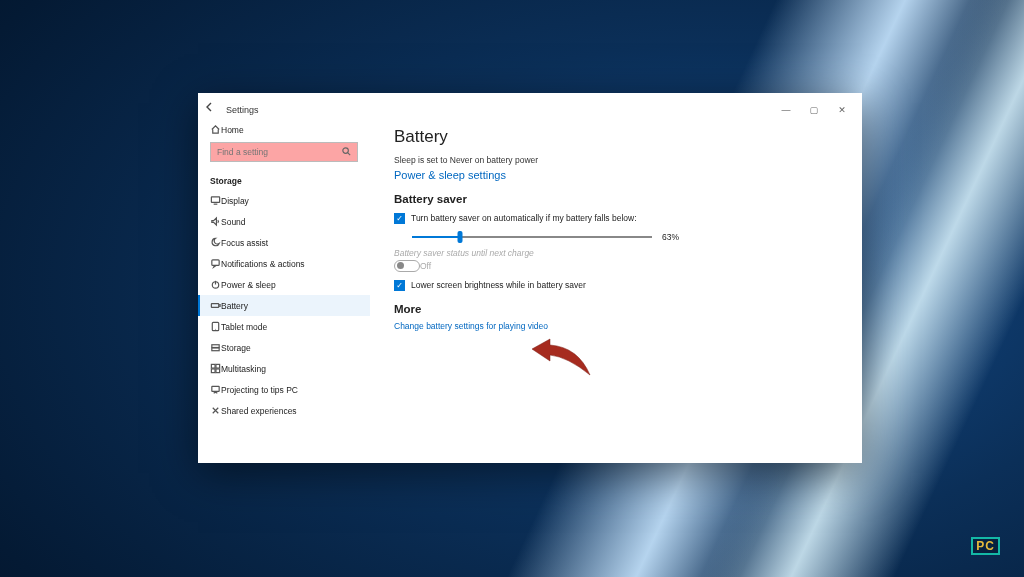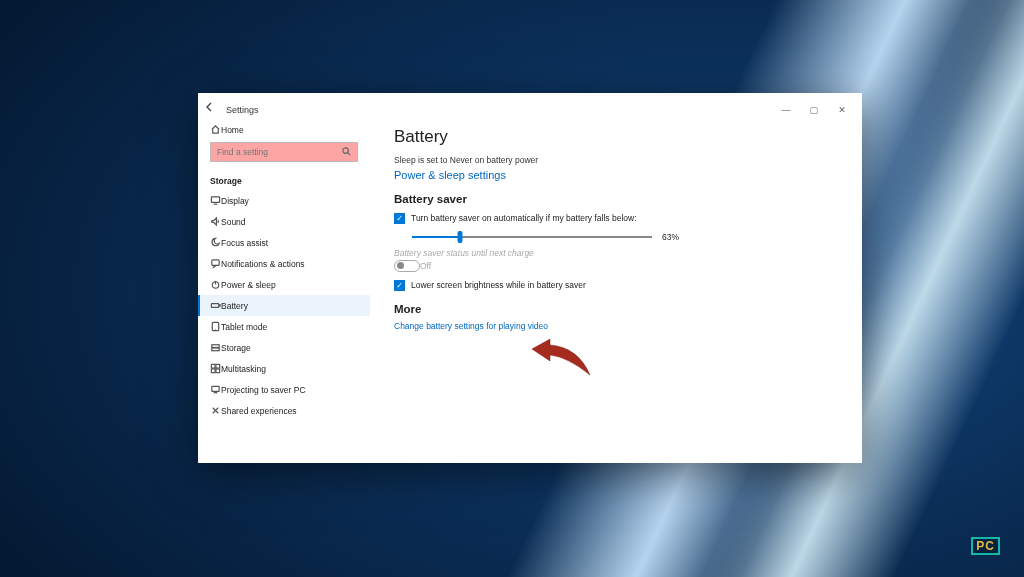--- a/index.html
+++ b/index.html
@@ -279,21 +279,21 @@
           </span>
         <span>Multitasking</span>
       </div>
       <div class="nav-item">
         <span class="icon">
             <svg viewBox="0 0 12 12">
               <rect x="2" y="2.5" width="8" height="5.5" rx="0.5"></rect>
               <path d="M4 10 Q6 8.5 8 10"></path>
             </svg>
           </span>
-        <span>Projecting to saver PC</span>
+        <span>Projecting to tips PC</span>
       </div>
       <div class="nav-item">
         <span class="icon">
             <svg viewBox="0 0 12 12">
               <path d="M3 9 L9 3 M3 3 L9 9"></path>
             </svg>
           </span>
         <span>Shared experiences</span>
       </div>
     </div>

